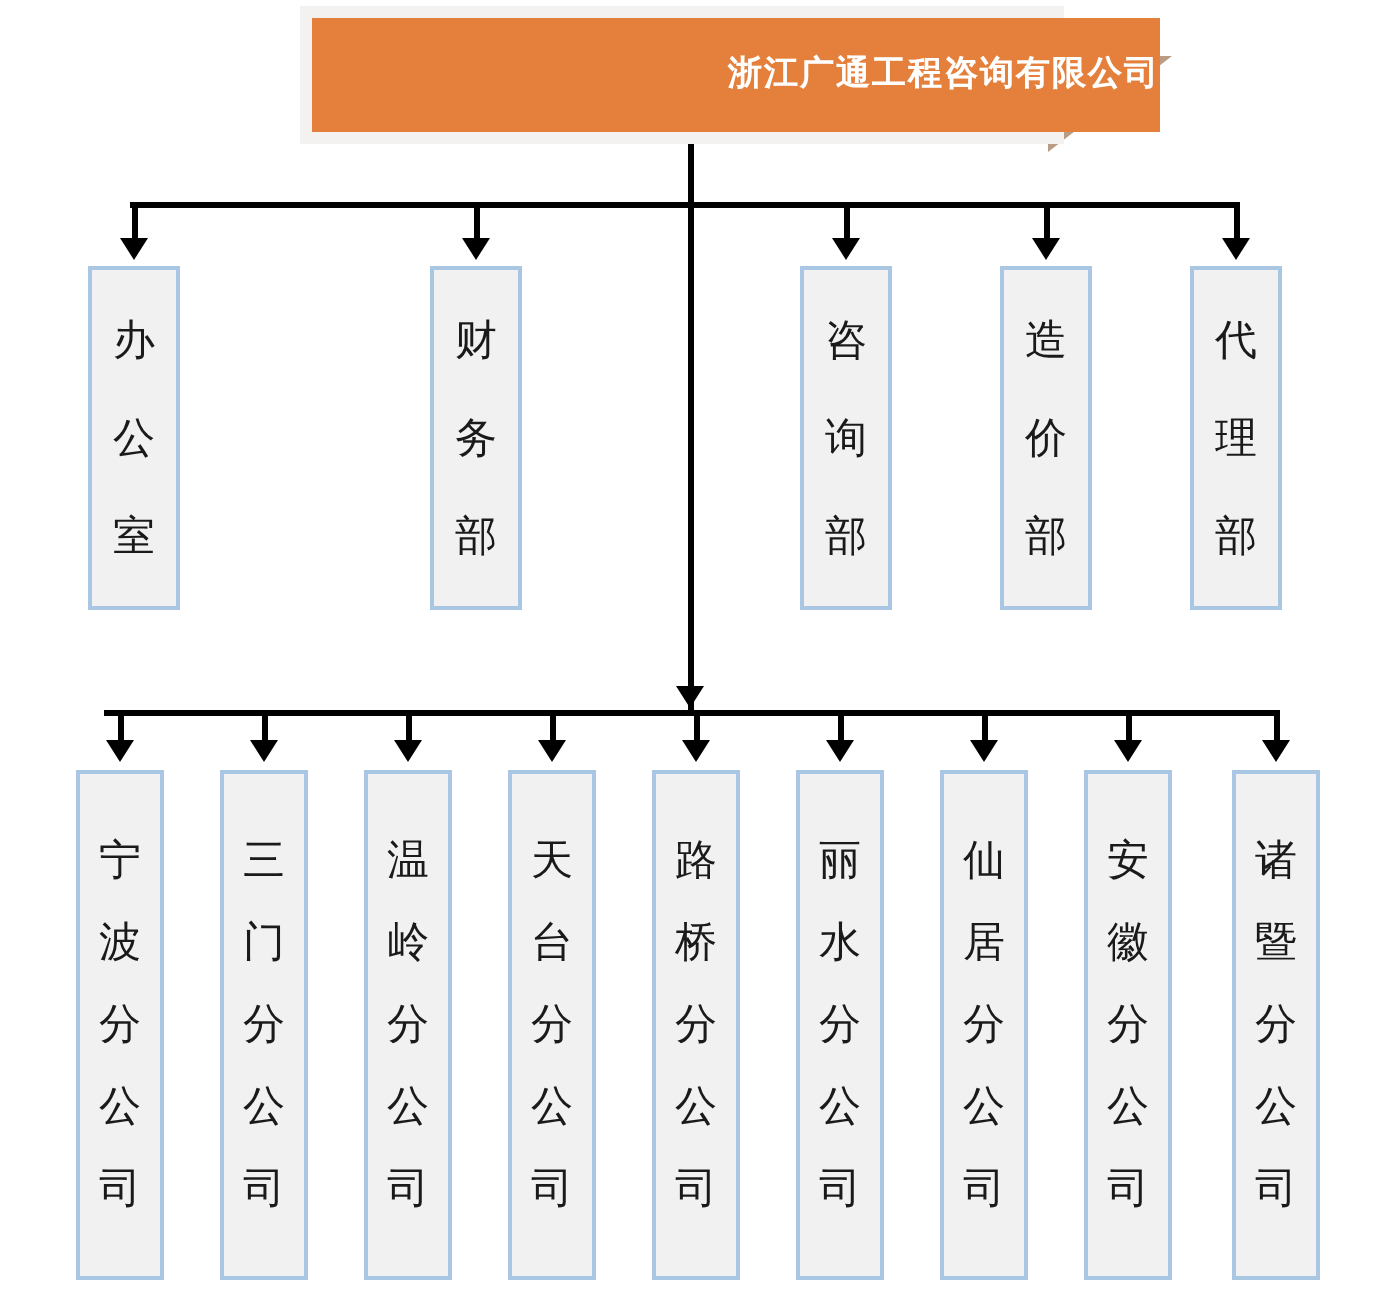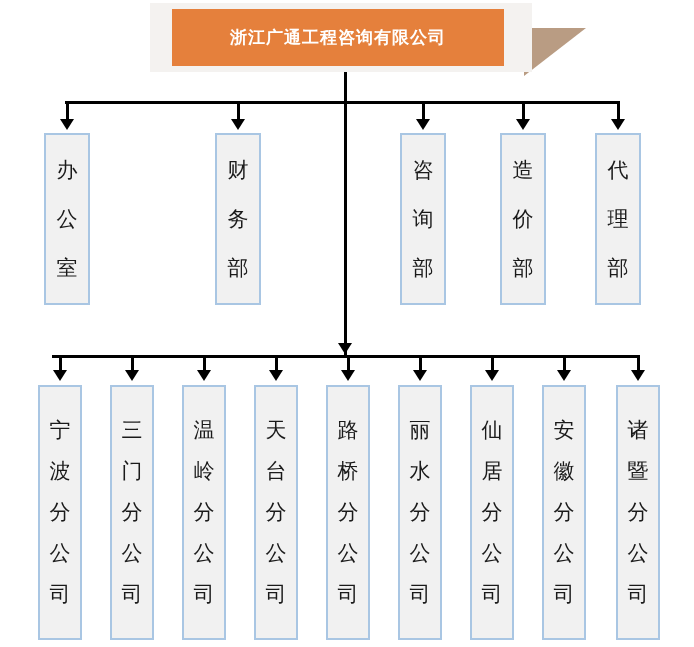--- a/index.html
+++ b/index.html
@@ -32,28 +32,28 @@
     position: absolute;
     left: 150px;
     top: 3px;
     width: 382px;
     height: 69px;
     background: #f4f2f0;
     box-sizing: border-box;
   }
   .title-box {
     position: absolute;
-    left: 172px;
+    left: 156px;
     top: 9px;
-    width: 332px;
+    width: 424px;
     height: 57px;
     background: #e5803c;
     display: flex;
     align-items: center;
-    justify-content: center;
+    justify-content: flex-end;
     box-sizing: border-box;
   }
   .title-text {
     color: #ffffff;
     font-size: 17px;
     font-weight: bold;
     letter-spacing: 1px;
     line-height: 1;
     white-space: nowrap;
   }

